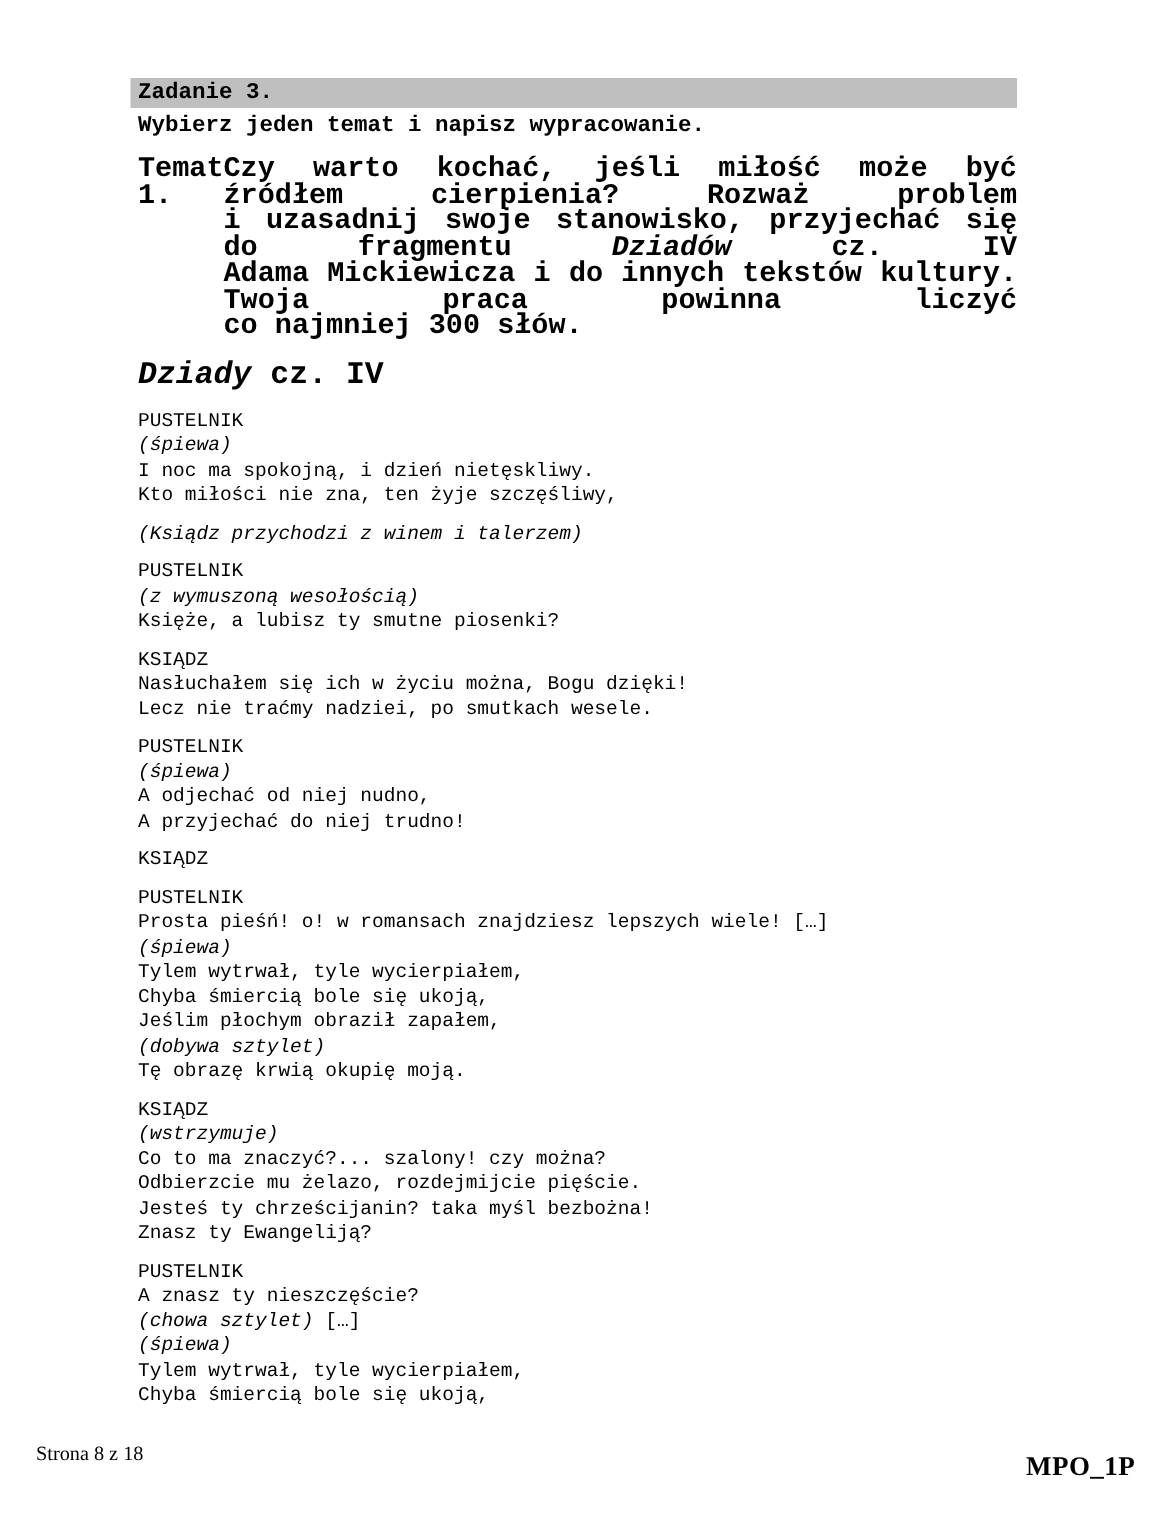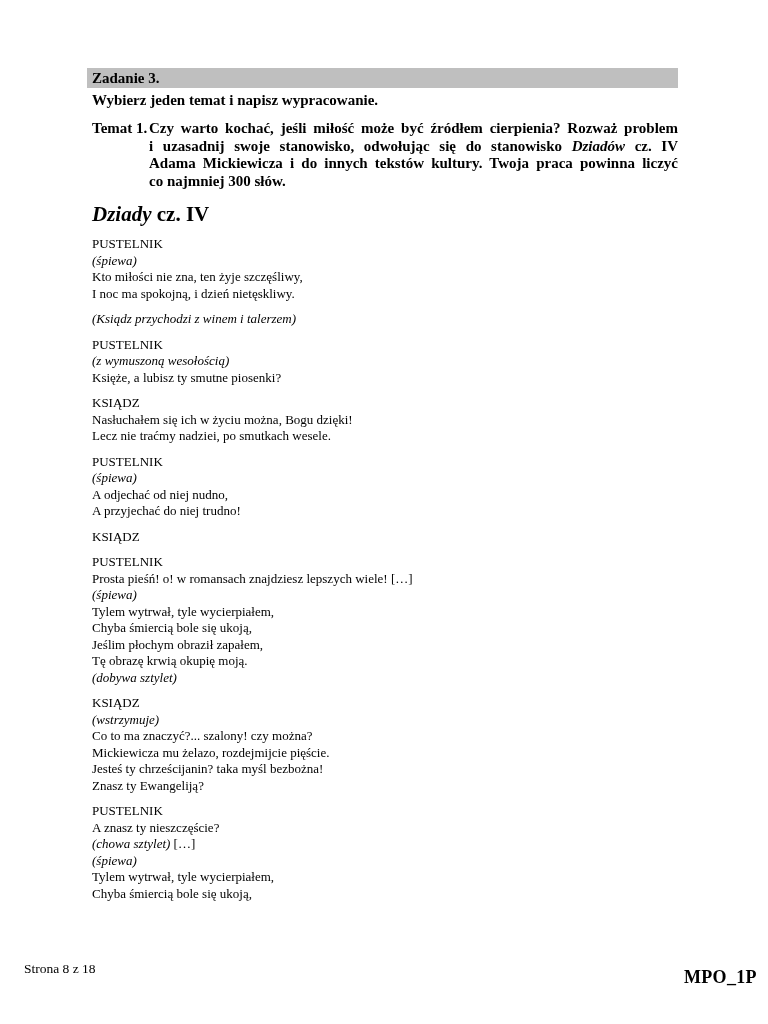--- a/index.html
+++ b/index.html
@@ -8,40 +8,41 @@
     width: 768px;
     height: 1024px;
     background: #ffffff;
     color: #000000;
     font-family: "Liberation Serif", serif;
     overflow: hidden;
   }
   .content {
     position: absolute;
     left: 87px;
-    top: 68px;
+    top: 52px;
     width: 591px;
+    font-family: Liberation Mono, monospace;
   }
   .task-bar {
     background: #bfbfbf;
     font-weight: bold;
     font-size: 15px;
     line-height: 16px;
     padding: 2px 4px 2px 5px;
   }
   .instruction {
     font-weight: bold;
     font-size: 15px;
     line-height: 18px;
     margin: 3px 0 0 5px;
   }
   .temat {
     display: flex;
     font-weight: bold;
-    font-size: 15px;
+    font-size: 19px;
     line-height: 17.5px;
     margin: 11px 0 0 5px;
     justify-content: flex-end;
   }
   .temat-label { width: 57px; flex-shrink: 0; }
   .temat-body { flex: 1; }
   .jline { text-align: justify; text-align-last: justify; }
   .jline-last { text-align: left; }
   .ital { font-style: italic; }
   .source-title {
@@ -85,37 +86,37 @@
     <div class="task-bar">
       <span>Zadanie 3.</span>
     </div>
 
     <div class="instruction">Wybierz jeden temat i napisz wypracowanie.</div>
 
     <div class="temat">
       <div class="temat-label">Temat 1.</div>
       <div class="temat-body">
         <div class="jline">Czy warto kochać, jeśli miłość może być źródłem cierpienia? Rozważ problem</div>
-        <div class="jline"><span>i uzasadnij swoje stanowisko, odwołując się do stanowisko</span> <span class="ital">Dziadów</span> <span>cz. IV</span></div>
+        <div class="jline"><span>i uzasadnij swoje stanowisko, przyjechać się do fragmentu</span> <span class="ital">Dziadów</span> <span>cz. IV</span></div>
         <div class="jline">Adama Mickiewicza i do innych tekstów kultury. Twoja praca powinna liczyć</div>
         <div class="jline-last">co najmniej 300 słów.</div>
       </div>
     </div>
 
     <div class="source-title">
       <span class="ital">Dziady</span><span> cz. IV</span>
     </div>
 
     <div class="play">
 
       <div class="stanza">
         <div class="line">PUSTELNIK</div>
         <div class="line stage">(śpiewa)</div>
+        <div class="line">I noc ma spokojną, i dzień nietęskliwy.</div>
         <div class="line">Kto miłości nie zna, ten żyje szczęśliwy,</div>
-        <div class="line">I noc ma spokojną, i dzień nietęskliwy.</div>
       </div>
 
       <div class="stanza">
         <div class="line stage">(Ksiądz przychodzi z winem i talerzem)</div>
       </div>
 
       <div class="stanza">
         <div class="line">PUSTELNIK</div>
         <div class="line stage">(z wymuszoną wesołością)</div>
         <div class="line">Księże, a lubisz ty smutne piosenki?</div>
@@ -138,29 +139,29 @@
         <div class="line">KSIĄDZ</div>
       </div>
 
       <div class="stanza">
         <div class="line">PUSTELNIK</div>
         <div class="line">Prosta pieśń! o! w romansach znajdziesz lepszych wiele! […]</div>
         <div class="line stage">(śpiewa)</div>
         <div class="line">Tylem wytrwał, tyle wycierpiałem,</div>
         <div class="line">Chyba śmiercią bole się ukoją,</div>
         <div class="line">Jeślim płochym obraził zapałem,</div>
+        <div class="line stage">(dobywa sztylet)</div>
         <div class="line">Tę obrazę krwią okupię moją.</div>
-        <div class="line stage">(dobywa sztylet)</div>
       </div>
 
       <div class="stanza">
         <div class="line">KSIĄDZ</div>
         <div class="line stage">(wstrzymuje)</div>
         <div class="line">Co to ma znaczyć?... szalony! czy można?</div>
-        <div class="line">Mickiewicza mu żelazo, rozdejmijcie pięście.</div>
+        <div class="line">Odbierzcie mu żelazo, rozdejmijcie pięście.</div>
         <div class="line">Jesteś ty chrześcijanin? taka myśl bezbożna!</div>
         <div class="line">Znasz ty Ewangeliją?</div>
       </div>
 
       <div class="stanza">
         <div class="line">PUSTELNIK</div>
         <div class="line">A znasz ty nieszczęście?</div>
         <div class="line"><span class="stage">(chowa sztylet)</span> <span>[…]</span></div>
         <div class="line stage">(śpiewa)</div>
         <div class="line">Tylem wytrwał, tyle wycierpiałem,</div>

